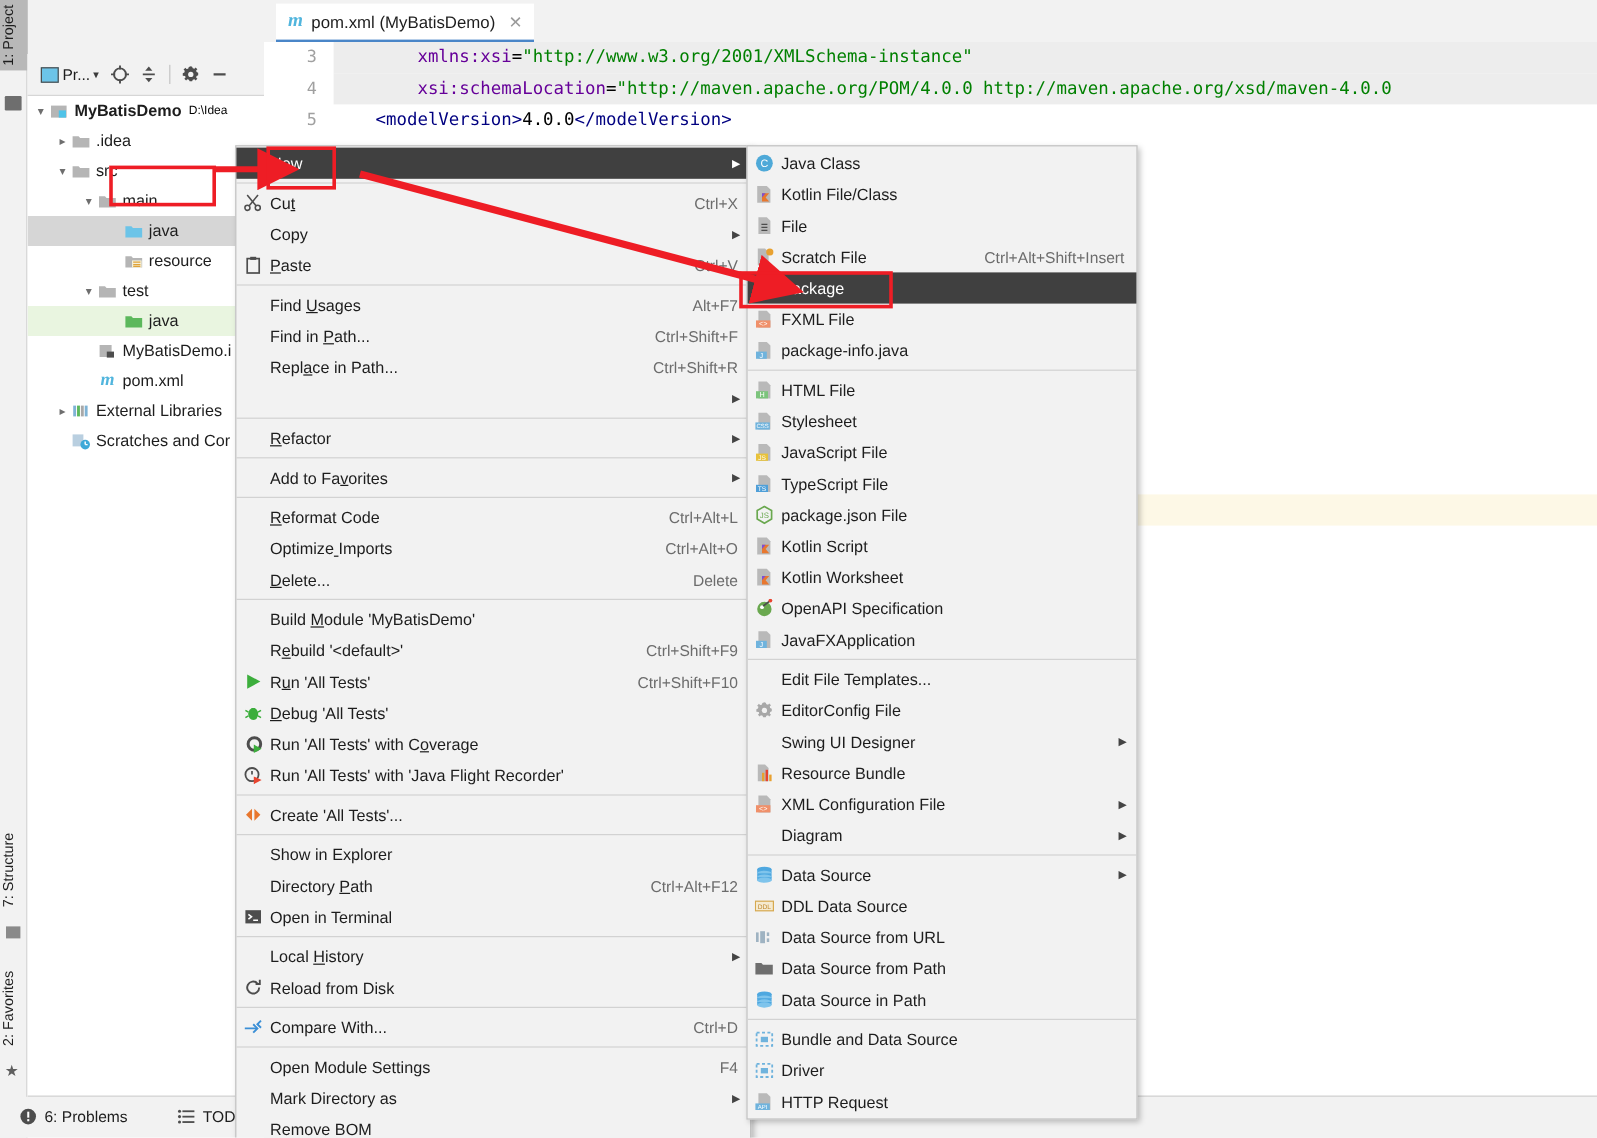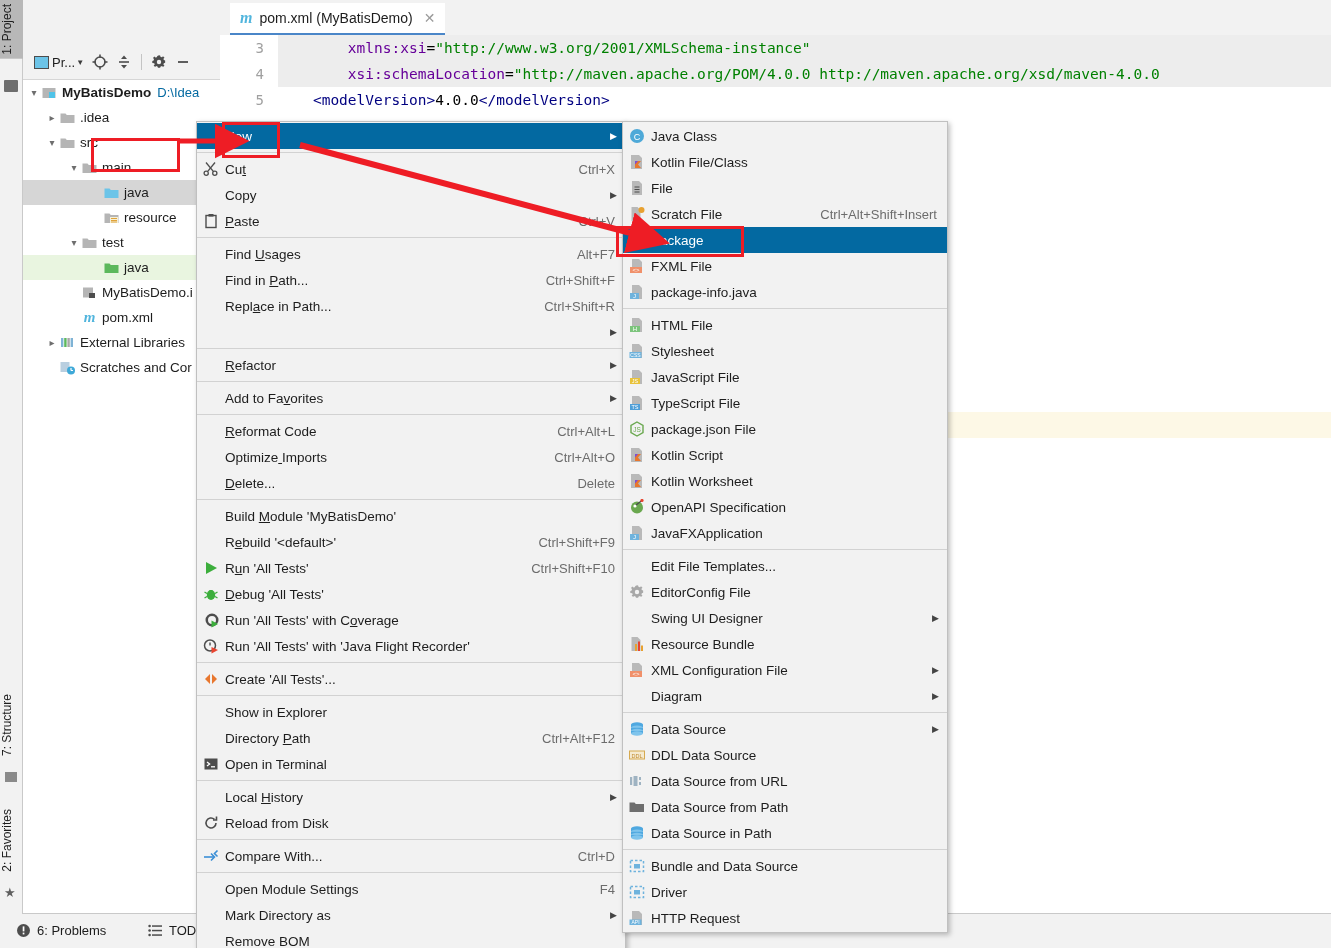--- a/index.html
+++ b/index.html
@@ -52,21 +52,21 @@
     height: 25px; display: flex; align-items: center;
     white-space: nowrap; font-size: 13.5px;
     padding-left: 4px;
   }
   .trow.sel-grey { background: #d6d6d6; }
   .trow.sel-green { background: #e9f5e0; }
   .arrow { width: 14px; display:inline-block; text-align:center; color:#6e6e6e; font-size:10px; flex:none;}
   .ic { width: 17px; height: 16px; display:inline-flex; align-items:center; justify-content:center; flex:none; margin-right:4px;}
   .tname { flex:none; }
   .tname.bold { font-weight: bold; }
-  .tpath { color: #0369a1; margin-left: 6px; font-size:13px;}
+  .tpath { color: #000000; margin-left: 6px; font-size:10px;}
 
   .proj-hscroll {
     position:absolute; left:28px; bottom:16px; width:130px; height:9px;
     background:#e8e8e8; border:1px solid #d0d0d0;
   }
   .panel-divider-bottom { position:absolute; left:23px; top:913px; width:1308px; height:1px; background:#c9c9c9;}
 
   
   .editor-wrap { position:absolute; left:220px; top:0; width:1111px; height:913px; background:#fff; }
   .tabbar { position:absolute; left:0; top:0; width:1111px; height:35px; background:#f2f2f2;}
@@ -102,21 +102,21 @@
     border:1px solid #c0c0c0;
     box-shadow: 2px 2px 5px rgba(0,0,0,0.25);
     padding: 1px 0;
   }
   #ctx-main { left:196px; top:121px; width:430px; }
   #ctx-sub  { left:622px; top:121px; width:326px; }
   .mi {
     position:relative; height:26px; display:flex; align-items:center;
     font-size:13.5px; color:#1d1d1d; white-space:nowrap; cursor:default;
   }
-  .mi.sel { background:#0369a1; color:#fff; }
+  .mi.sel { background:#404040; color:#fff; }
   .mi .micon { width:28px; display:inline-flex; align-items:center; justify-content:center; flex:none;}
   .mi .mlabel { flex:1 1 auto; }
   .mi .mshort { color:#6c6c6c; font-size:13px; margin-left:auto; padding-right:10px;}
   .mi .marrow { position:absolute; right:8px; color:#444; font-size:9px; }
   .mi.sel .marrow { color:#fff; }
   .msep { height:1px; background:#d2d2d2; margin:3px 0; }
   .u { text-decoration: underline; }
 
   
   .redbox { position:absolute; border:3px solid #ee1d25; pointer-events:none; }

